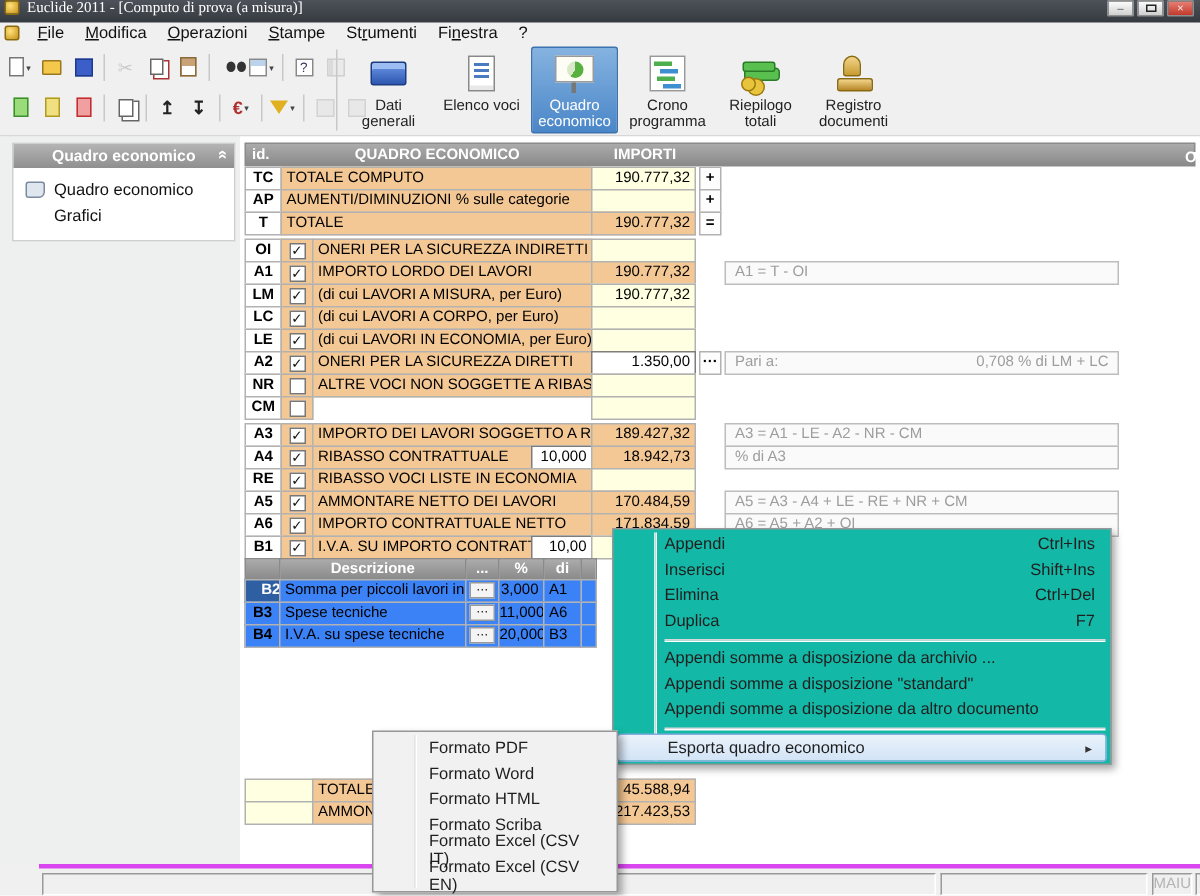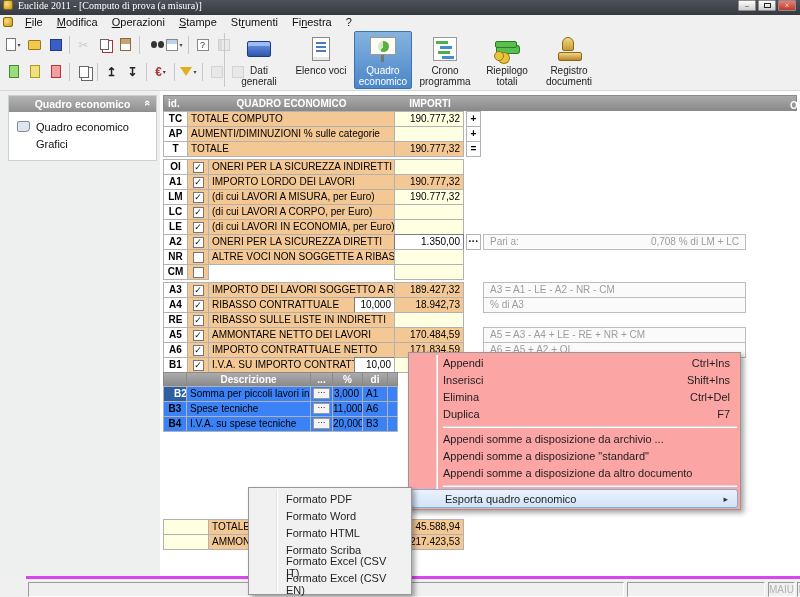--- a/index.html
+++ b/index.html
@@ -124,21 +124,21 @@
   .strow .st-id.sel { background:#2e5fa3; color:#fff; }
   .dots-btn { width:17px; height:11px; margin:1px auto; background:#f4f4f4; border:1px solid #9a9a9a; font-size:8px; line-height:8px; text-align:center; }
   .st-pct { text-align:right; padding-right:3px; }
   .st-di { padding-left:3px; }
 
   
   .tot-label { left:45px; width:187px; background:#f4c894; padding-left:3px; }
   .tot-blank { left:0; width:46px; background:#ffffe1; }
 
   
-  .ctx { position:absolute; left:408px; top:352px; width:333px; background:#fca5a5; border:1px solid #979797;
+  .ctx { position:absolute; left:408px; top:352px; width:333px; background:#14b8a6; border:1px solid #979797;
     box-shadow:3px 3px 5px rgba(0,0,0,.35); z-index:50; padding:1px; }
   .ctx::before { content:""; position:absolute; left:27px; top:2px; bottom:2px; width:1px; background:#e2e3e3; box-shadow:1px 0 0 #fff; }
   .mi { height:17px; display:flex; align-items:center; padding-left:33px; padding-right:9px; font-size:11px; color:#1e1e1e; position:relative; }
   .mi .sc { margin-left:auto; color:#1e1e1e; }
   .mi.hl { border:1px solid #84acdd; border-radius:3px; background:linear-gradient(#eaf2fb,#d2e4f6); height:19px; margin:0 1px; }
   .mi .sub-arrow { margin-left:auto; font-size:9px; color:#333; }
   .msep { height:8px; position:relative; }
   .msep::after { content:""; position:absolute; left:33px; right:2px; top:4px; height:1px; background:#d7d8d9; box-shadow:0 1px 0 #fff; }
 
   .submenu { position:absolute; left:248px; top:487px; width:164px; background:#f1f1f1; border:1px solid #979797;
@@ -361,20 +361,23 @@
           <div class="cell c-desc" style="left: 45px; width: 187px;">ONERI PER LA SICUREZZA INDIRETTI</div>
           <div class="cell c-amt a-yellow"></div>
         </div>
         <div class="grow" style="top: 79px; left: 0px; width: 637px;">
           <div class="cell c-id">A1</div>
           <div class="cell c-chk">
             <div class="cb">✓</div>
           </div>
           <div class="cell c-desc" style="left: 45px; width: 187px;">IMPORTO LORDO DEI LAVORI</div>
           <div class="cell c-amt a-orange">190.777,32</div>
+          <div class="cell c-form">
+            <div class="f-val">A1 = T - OI</div>
+          </div>
         </div>
         <div class="grow" style="top: 94px; left: 0px; width: 637px;">
           <div class="cell c-id">LM</div>
           <div class="cell c-chk">
             <div class="cb">✓</div>
           </div>
           <div class="cell c-desc" style="left: 45px; width: 187px;">(di cui LAVORI A MISURA, per Euro)</div>
           <div class="cell c-amt a-yellow">190.777,32</div>
         </div>
         <div class="grow" style="top: 109px; left: 0px; width: 637px;">
@@ -442,21 +445,21 @@
           <div class="cell c-amt a-orange">18.942,73</div>
           <div class="cell c-form">
             <div class="f-val">% di A3</div>
           </div>
         </div>
         <div class="grow" style="top: 217px; left: 0px; width: 637px;">
           <div class="cell c-id">RE</div>
           <div class="cell c-chk">
             <div class="cb">✓</div>
           </div>
-          <div class="cell c-desc" style="left: 45px; width: 187px;">RIBASSO SULLE LISTE IN INDIRETTI</div>
+          <div class="cell c-desc" style="left: 45px; width: 187px;">RIBASSO VOCI LISTE IN ECONOMIA</div>
           <div class="cell c-amt a-yellow"></div>
         </div>
         <div class="grow" style="top: 232px; left: 0px; width: 637px;">
           <div class="cell c-id">A5</div>
           <div class="cell c-chk">
             <div class="cb">✓</div>
           </div>
           <div class="cell c-desc" style="left: 45px; width: 187px;">AMMONTARE NETTO DEI LAVORI</div>
           <div class="cell c-amt a-orange">170.484,59</div>
           <div class="cell c-form">

